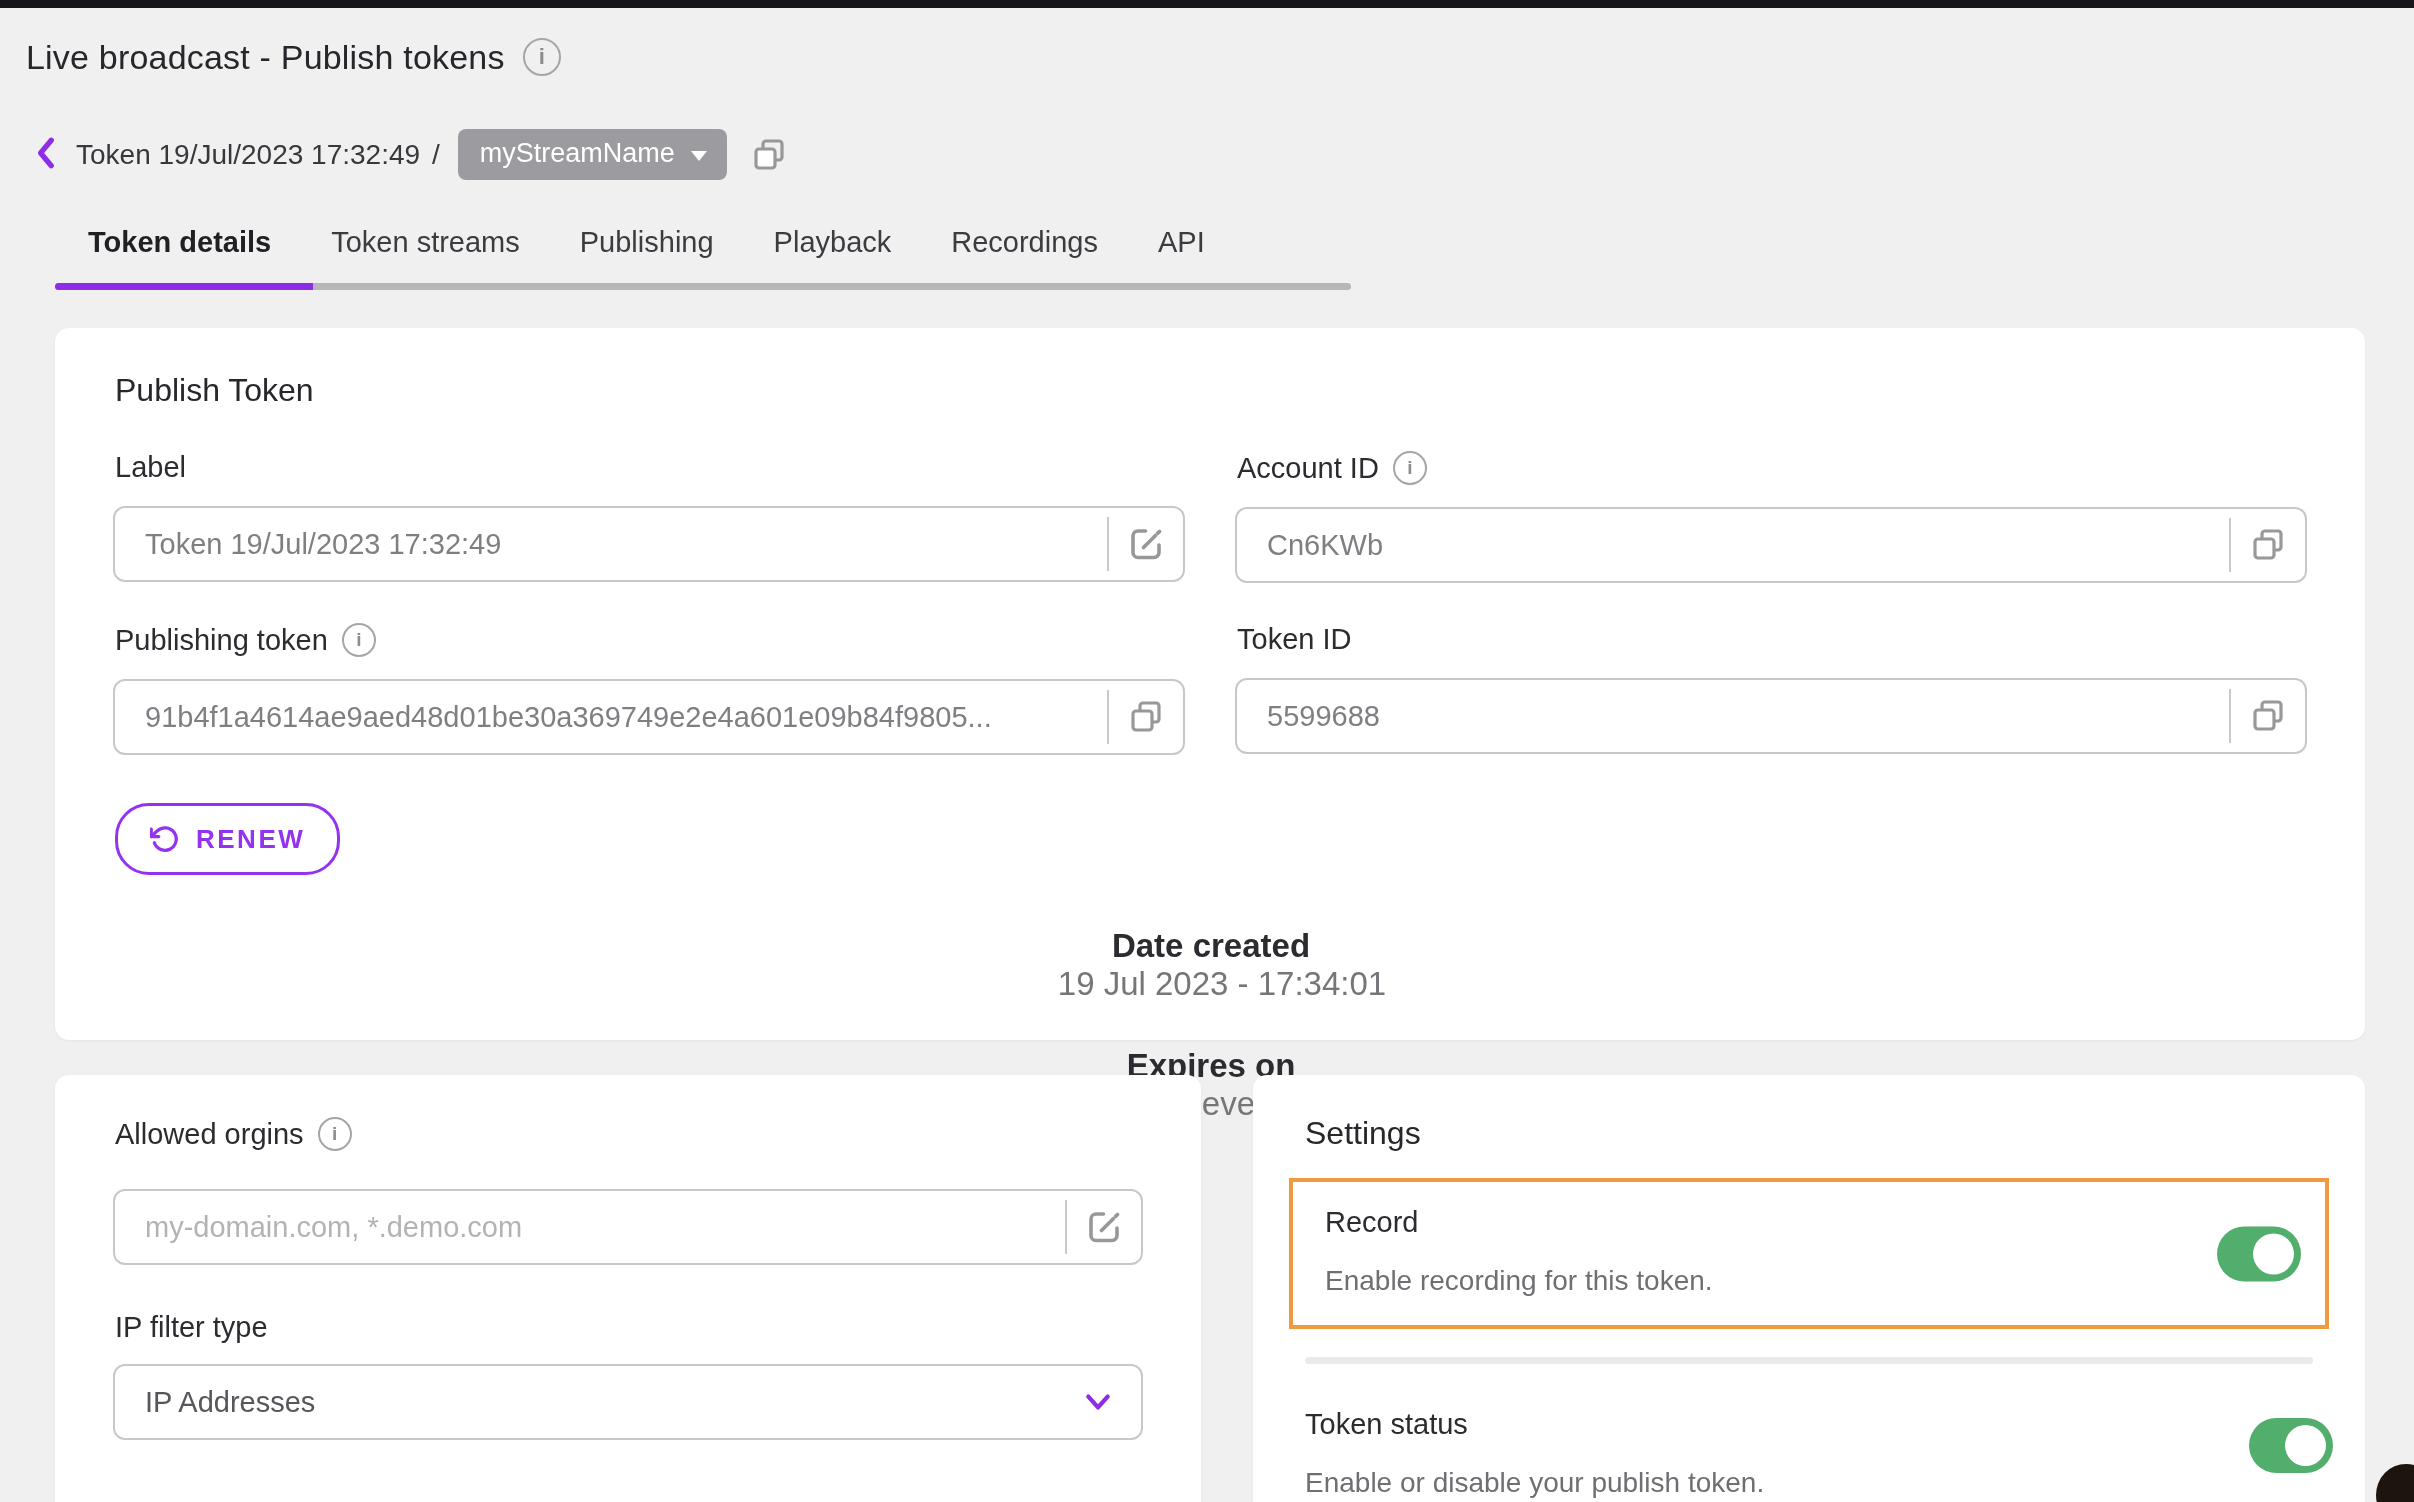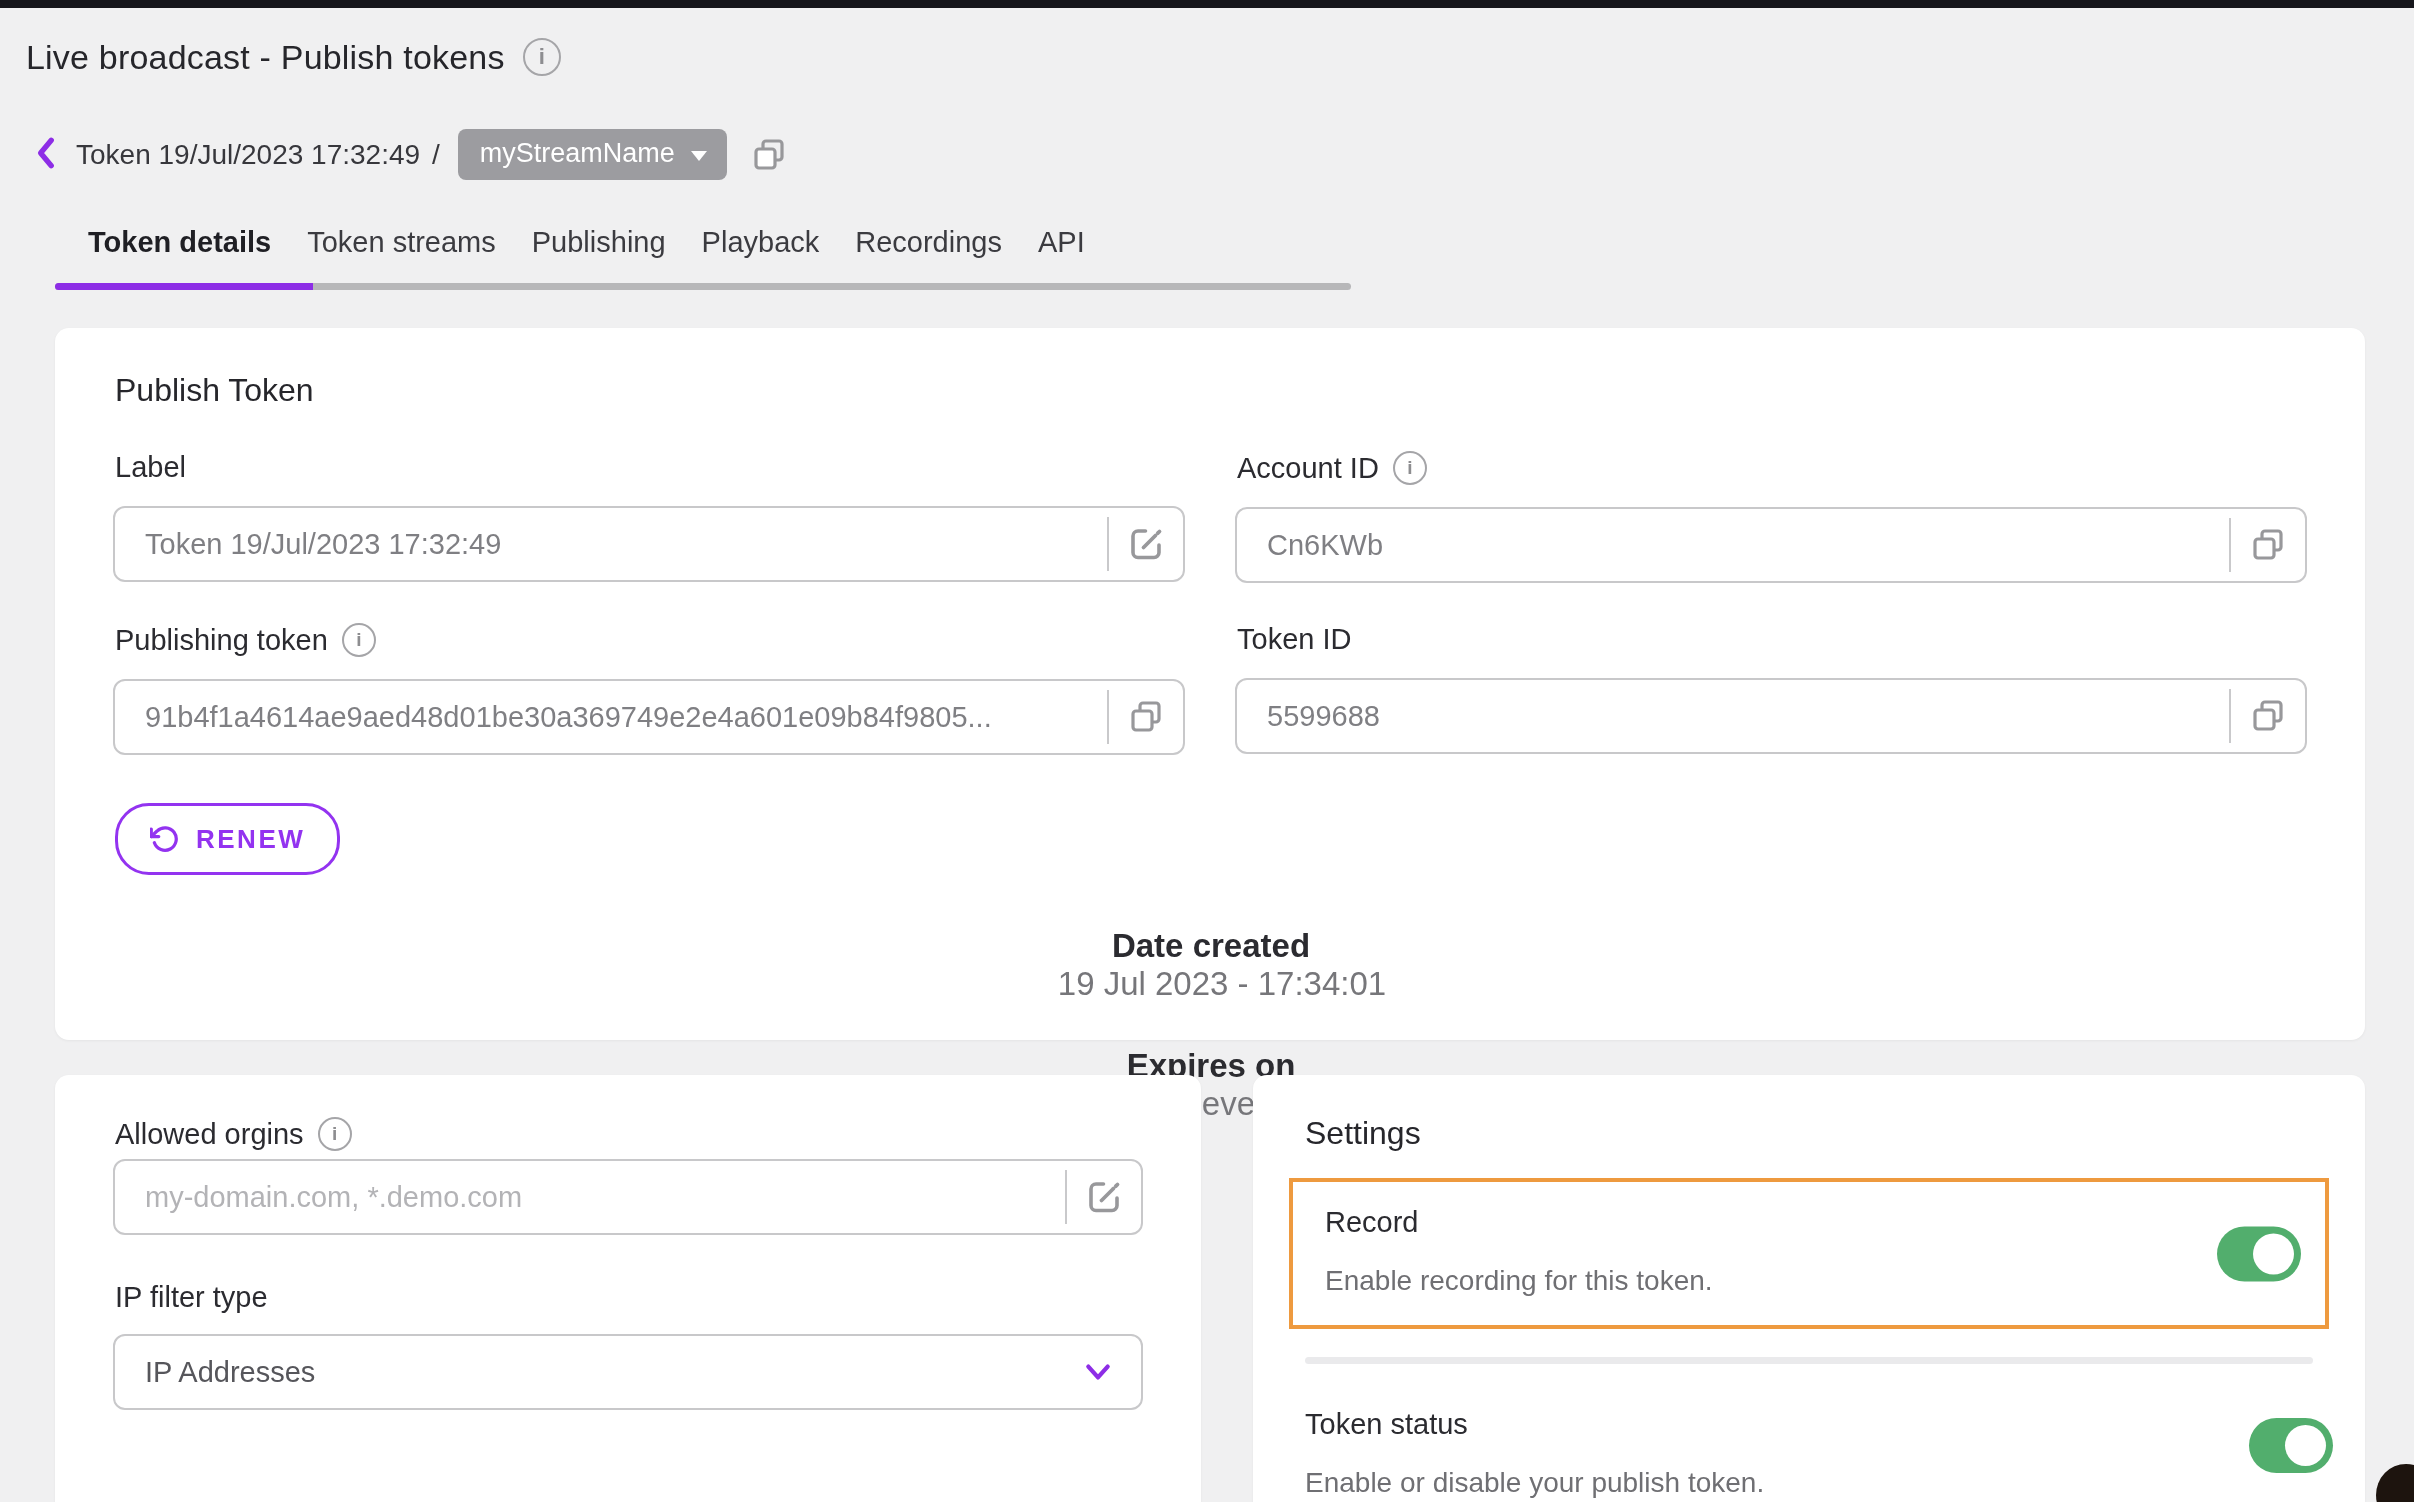--- a/index.html
+++ b/index.html
@@ -28,21 +28,21 @@
   .bc-sep { font-size:28px; color:#37373c; margin-left:12px; }
   .bc-pill {
     margin-left:18px; background:#9c9ca0; color:#fff; border-radius:8px;
     padding:9px 20px 11px 22px; font-size:27px; display:flex; align-items:center; gap:16px;
     cursor:pointer;
   }
   .caret-down { width:0; height:0; border-left:8px solid transparent; border-right:8px solid transparent; border-top:10px solid #fff; margin-top:4px; }
   .bc-copy { margin-left:24px; cursor:pointer; display:inline-flex; }
 
   
-  .tabs { display:flex; gap:36px; margin:46px 0 0 88px; font-size:29px; color:#3b3b40; }
+  .tabs { display:flex; gap:60px; margin:46px 0 0 88px; font-size:29px; color:#3b3b40; }
   .tab { cursor:pointer; }
   .tab.active { font-weight:700; color:#1f1f24; }
   .tab-track { margin:24px 0 0 55px; width:1296px; height:7px; background:#b7b7b9; border-radius:4px; position:relative; }
   .tab-track-fill { position:absolute; left:0; top:0; width:258px; height:7px; background:#8d2de6; border-radius:4px 0 0 4px; }
 
   
   .card { background:#fff; border-radius:14px; box-shadow:0 1px 3px rgba(0,0,0,.05); }
   .card h2 { font-size:32px; font-weight:500; color:#26262b; margin:0; }
 
   .card-publish { margin:38px 0 0 55px; width:2310px; height:712px; padding:44px 58px; }
@@ -65,21 +65,21 @@
   }
   .meta-row { display:flex; align-items:center; margin:52px 0 0 2px; font-size:33px;flex-direction:column; }
   .meta-row.second { margin-top:44px; }
   .meta-label { font-weight:700; color:#2b2b30; }
   .meta-value { color:#76767a; margin-left:22px; }
 
   
   .bottom-row { display:flex; gap:52px; margin:35px 0 0 55px; align-items:flex-start; }
   .card-security { width:1146px; height:560px; padding:42px 58px; }
   .card-security h2 { margin:0 0 44px 2px; }
-  .card-security .field-label-row { margin-bottom:8px; }
+  .card-security .field-label-row { margin-bottom:38px; }
   .ip-label { font-size:29px; color:#2b2b30; margin:46px 0 20px 2px; }
   .selectbox {
     height:76px; border:2px solid #c8c8ca; border-radius:12px; background:#fff;
     display:flex; align-items:center; justify-content:space-between; padding:0 28px 0 30px;
     font-size:29px; color:#56565b; cursor:pointer;
   }
 
   .card-settings { width:1112px; height:560px; padding:40px 36px; }
   .card-settings h2 { margin:0 0 26px 16px; }
   .record-box { border:4px solid #ee9a3f; border-radius:0; padding:24px 130px 28px 32px; position:relative; }

